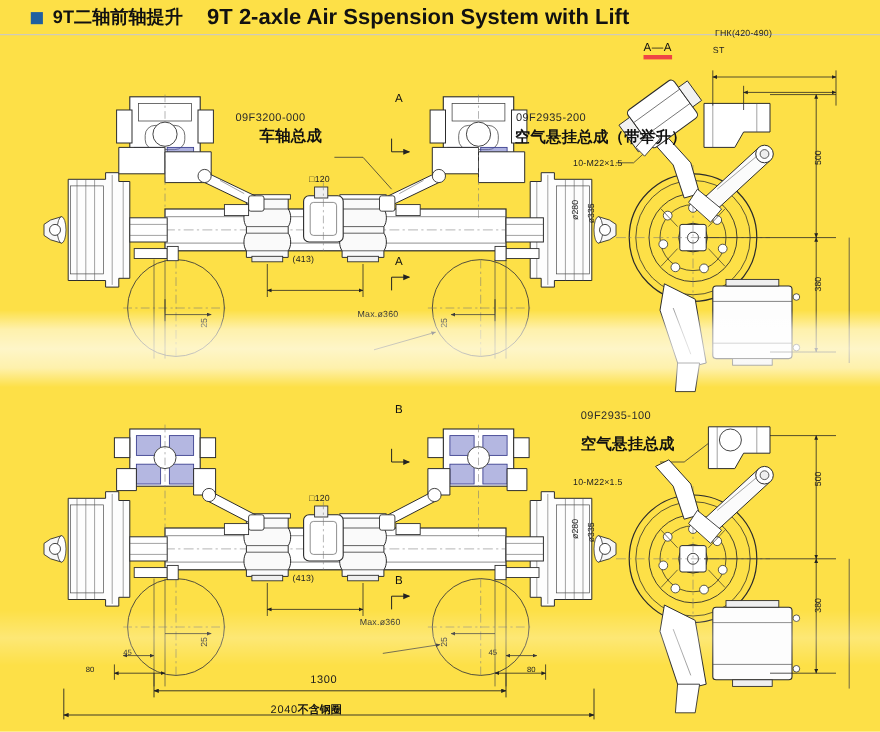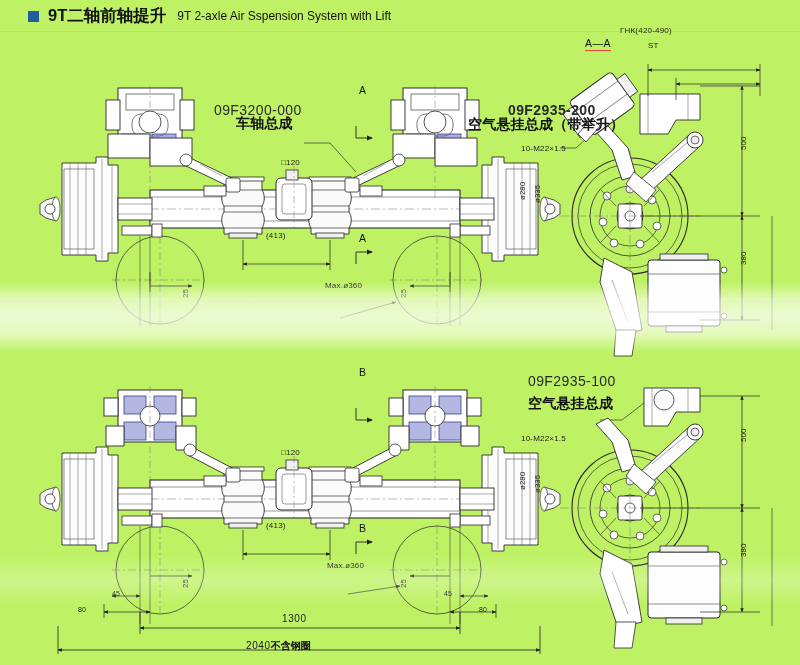--- a/index.html
+++ b/index.html
@@ -12,21 +12,21 @@
     height: 665px;
     font-family: "Liberation Sans", sans-serif;
     color: #1a1a1a;
     overflow: hidden;
     position: relative;
   }
   #page {
     position: relative;
     width: 800px;
     height: 665px;
-    background: #bef264;
+    background: #fde047;
   }
 
   
   .header {
     position: absolute;
     left: 0; top: 0;
     width: 800px;
     height: 32px;
     display: flex;
     align-items: center;
@@ -41,24 +41,24 @@
     flex: 0 0 auto;
   }
   .hdr-cn {
     font-size: 16.5px;
     font-weight: 700;
     letter-spacing: 0px;
     color: #111;
     white-space: nowrap;
   }
   .hdr-en {
-    font-size: 12px;
-    font-weight: 400;
+    font-size: 20px;
+    font-weight: 700;
     color: #111;
-    margin-left: 11px;
+    margin-left: 22px;
     white-space: nowrap;
   }
   .hdr-rule {
     position: absolute;
     left: 0; top: 31px;
     width: 800px;
     height: 1px;
     background: #c9c9c9;
   }
 
@@ -73,21 +73,21 @@
 
   
   .lbl {
     position: absolute;
     white-space: nowrap;
     font-family: "Liberation Sans", sans-serif;
     color: #1b1b1b;
     line-height: 1;
   }
   .lbl-code {
-    font-size: 14px;
+    font-size: 10px;
     letter-spacing: 0.4px;
     color: #2a2a2a;
   }
   .lbl-cn {
     font-size: 14px;
     font-weight: 700;
     color: #111;
     letter-spacing: 0.2px;
   }
   .dim {
@@ -104,21 +104,21 @@
     color: #222;
     transform-origin: 0 0;
     transform: rotate(-90deg);
   }
   .sect {
     font-size: 10.5px;
     color: #111;
     letter-spacing: 0.5px;
   }
   .sect-u {
-    border-bottom: 1px solid #ef4444;
+    border-bottom: 4px solid #ef4444;
     padding-bottom: 1px;
   }
   .bigdim {
     font-size: 10px;
     color: #1b1b1b;
     letter-spacing: 0.6px;
   }
   .bigdim-cn {
     font-size: 10px;
     font-weight: 700;
@@ -686,39 +686,39 @@
           <line x1="58" y1="620" x2="540" y2="620" marker-start="url(#arrB)" marker-end="url(#arrS)"></line>
         </g>
       </g>
 
     </svg>
   </div>
 
   <div class="lbl lbl-code" style="left:214px; top:103px;">09F3200-000</div>
   <div class="lbl lbl-cn" style="left:236px; top:116px;">车轴总成</div>
 
-  <div class="lbl lbl-code" style="left:508px; top:103px;font-weight:bold;">09F2935-200</div>
+  <div class="lbl lbl-code" style="left:469px; top:103px;">09F2935-200</div>
   <div class="lbl lbl-cn" style="left:468px; top:117px;">空气悬挂总成（带举升）</div>
 
   <div class="lbl dim" style="left:281px; top:159px;">□120</div>
   <div class="lbl dim" style="left:266px; top:232px;">(413)</div>
 
   <div class="lbl dim" style="left:521px; top:145px;">10-M22×1.5</div>
   <div class="lbl dim-v" style="left:519px; top:200px;">ø280</div>
   <div class="lbl dim-v" style="left:534px; top:203px;">ø335</div>
 
   <div class="lbl dim" style="left:325px; top:282px;">Max.ø360</div>
   <div class="lbl dim-v" style="left:182px; top:298px;">25</div>
   <div class="lbl dim-v" style="left:400px; top:298px;">25</div>
 
   <div class="lbl sect" style="left:359px; top:85px;">A</div>
   <div class="lbl sect" style="left:359px; top:233px;">A</div>
 
   <div class="lbl sect sect-u" style="left:585px; top:38px;">A—A</div>
-  <div class="lbl dim" style="left:620px; top:27px;">ГНК(420-490)</div>
+  <div class="lbl dim" style="left:650px; top:27px;">ГНК(420-490)</div>
   <div class="lbl dim" style="left:648px; top:42px;">ST</div>
   <div class="lbl dim-v" style="left:740px; top:150px;">500</div>
   <div class="lbl dim-v" style="left:740px; top:265px;">380</div>
 
   <div class="lbl lbl-code" style="left:528px; top:374px;">09F2935-100</div>
   <div class="lbl lbl-cn" style="left:528px; top:396px;">空气悬挂总成</div>
 
   <div class="lbl dim" style="left:281px; top:449px;">□120</div>
   <div class="lbl dim" style="left:266px; top:522px;">(413)</div>
 

